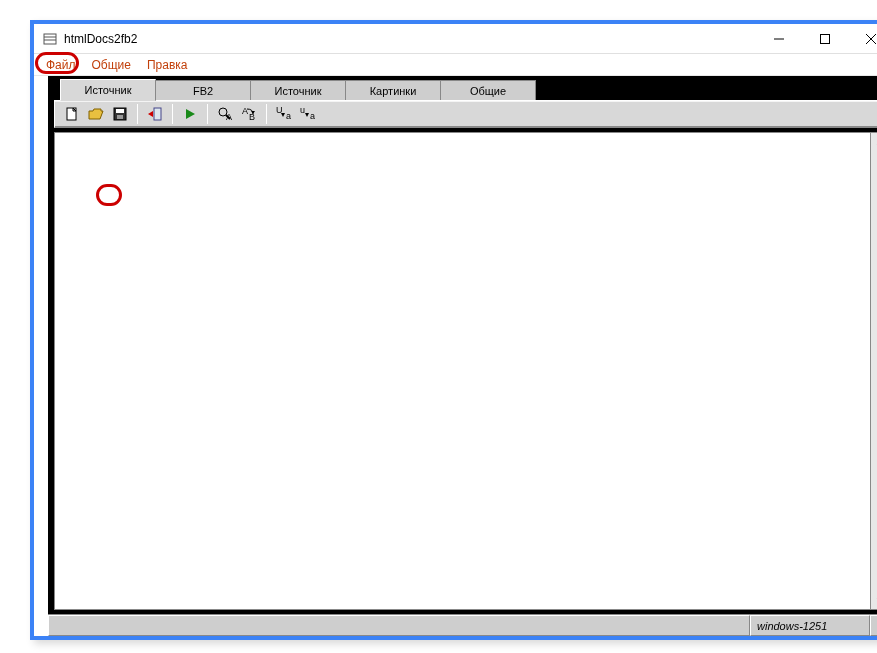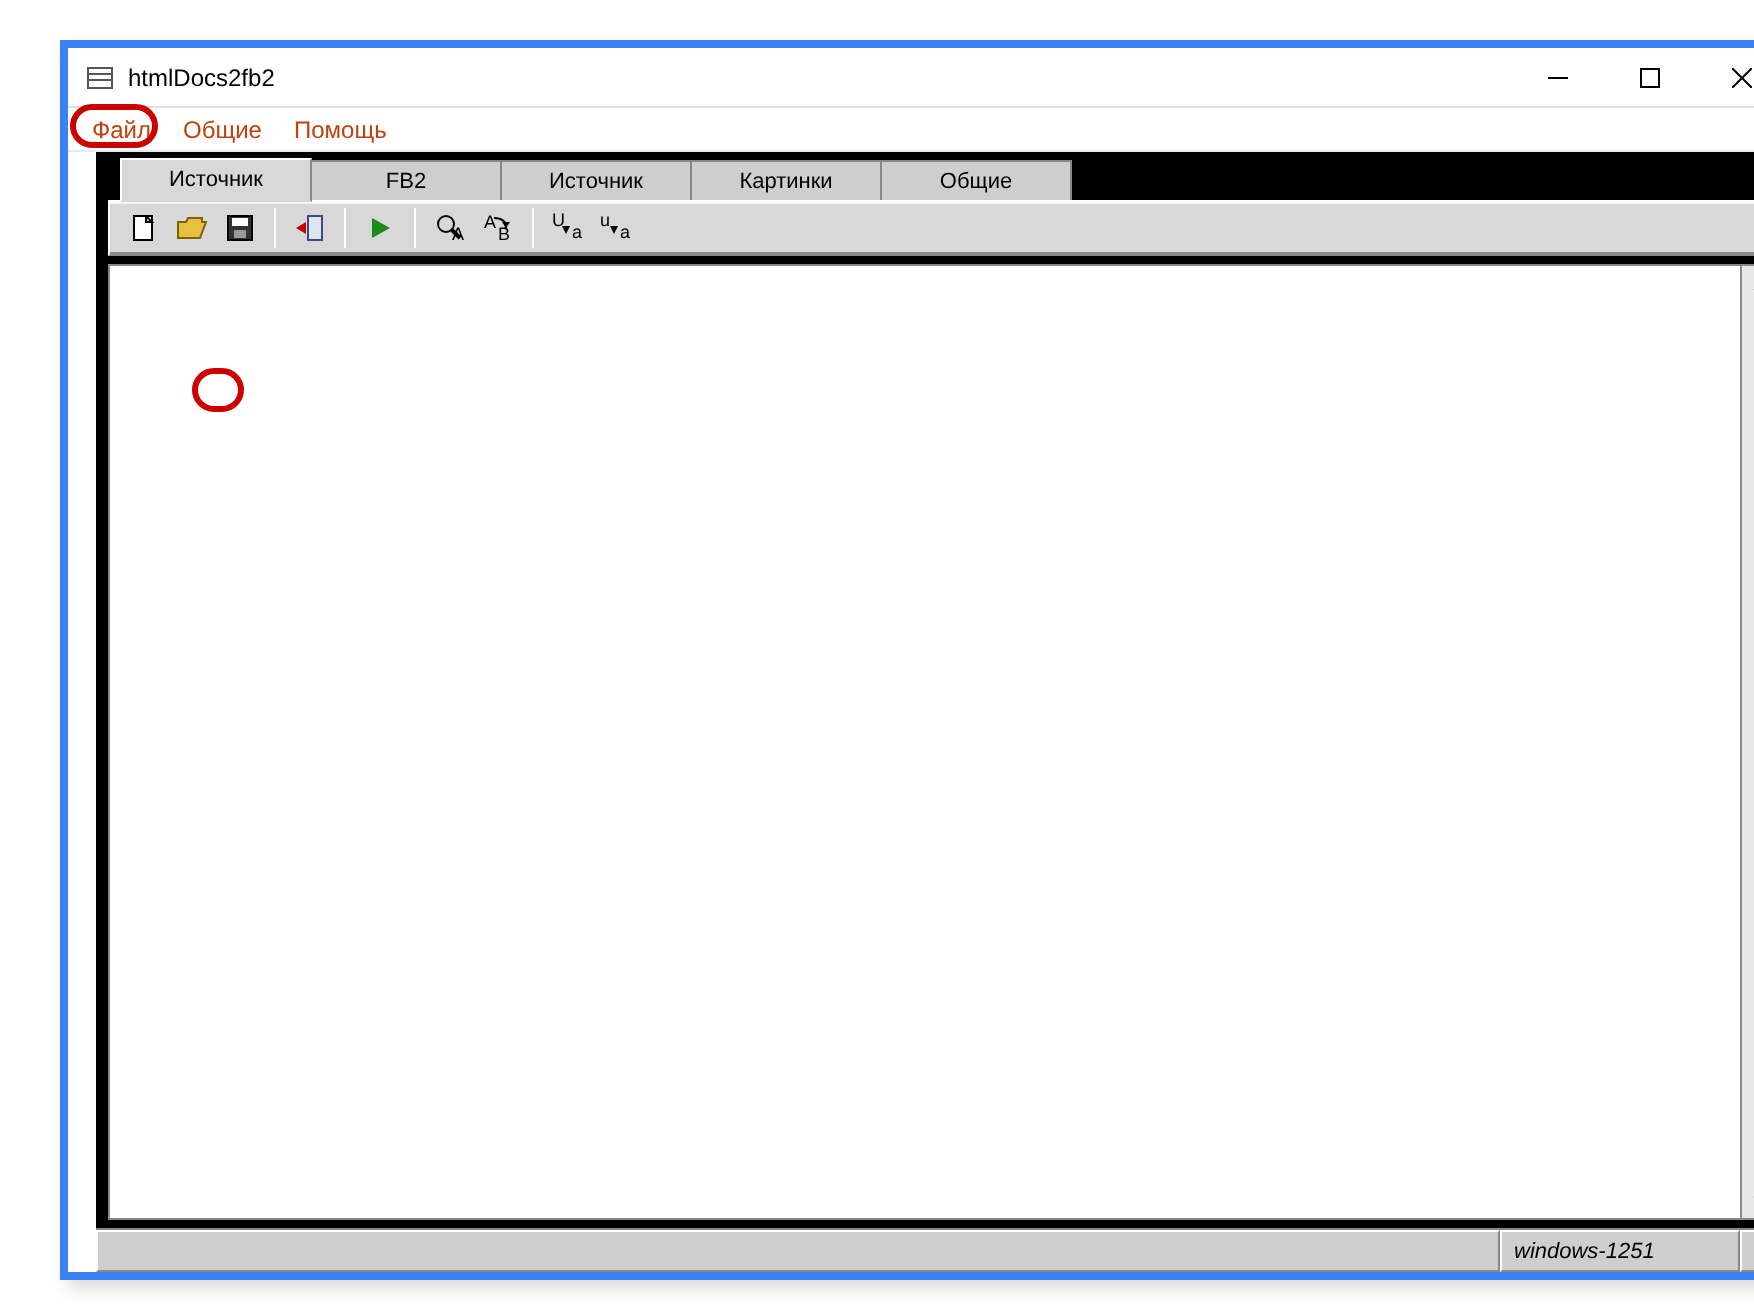--- a/index.html
+++ b/index.html
@@ -239,21 +239,21 @@
 
   <div class="menubar">
     <div class="menu-item" style="position:relative;">
       <span>Файл</span>
       <span class="highlight-oval hl-file"></span>
     </div>
     <div class="menu-item">
       <span>Общие</span>
     </div>
     <div class="menu-item">
-      <span>Помощь</span>
+      <span>Правка</span>
     </div>
   </div>
 
   <div class="client">
 
     <div class="tabstrip">
       <div class="tab active">
           <span>Источник</span>
         </div>
       <div class="tab">

